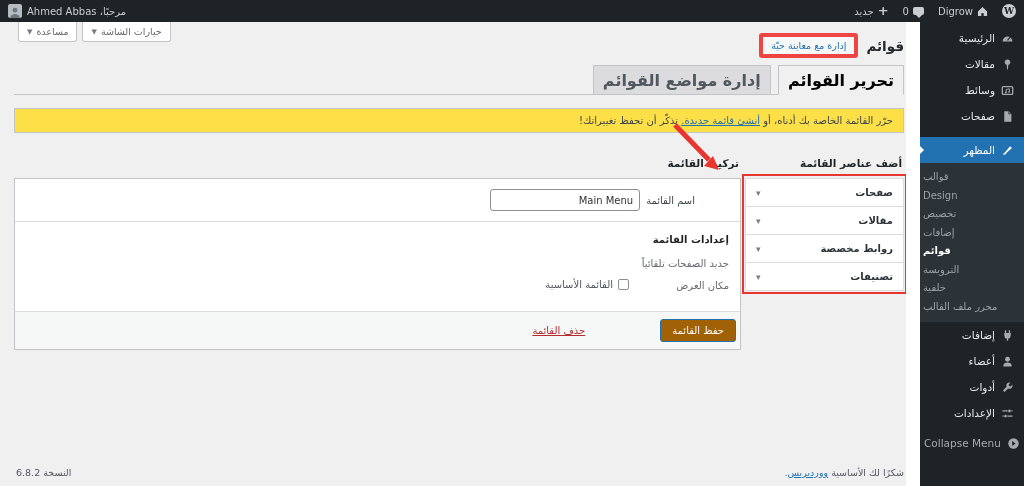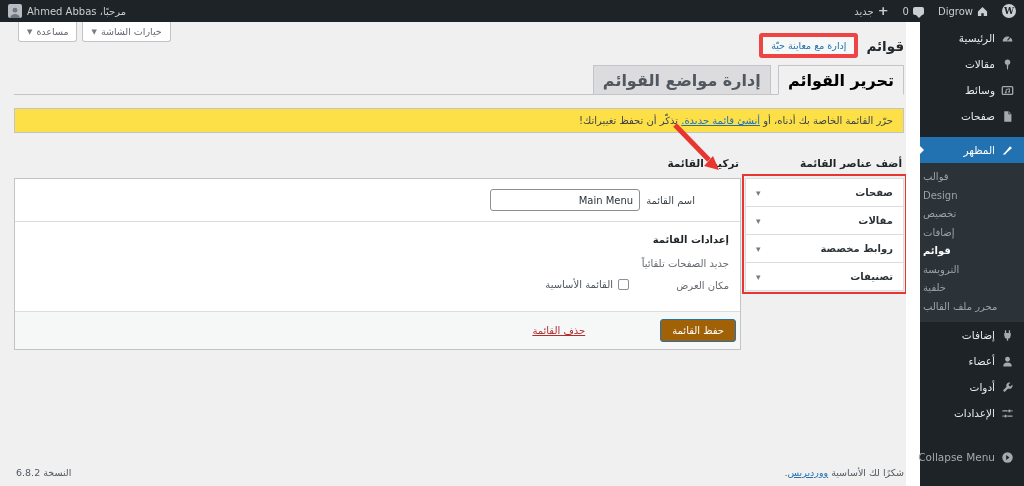--- a/index.html
+++ b/index.html
@@ -34,21 +34,21 @@
   .menu-item .mi-icon { width:13px; height:13px; color:#a7aaad; flex:none; display:flex; align-items:center; justify-content:center; }
   .menu-item span.lbl { white-space:nowrap; }
   .menu-sep { height:8px; }
   .menu-item.current { background:#2271b1; color:#fff; }
   .menu-item.current .mi-icon { color:#fff; }
   .pointer { position:absolute; left:0; top:50%; margin-top:-4px; width:0; height:0;
     border-top:4px solid transparent; border-bottom:4px solid transparent; border-left:4px solid #fff; }
   .submenu { background:#2c3338; padding:5px 0 6px; }
   .submenu a { display:block; height:18.5px; line-height:18.5px; padding:0 3px; color:#9ca2a7; font-size:10px; text-align:left; white-space:nowrap; overflow:hidden; }
   .submenu a.current-sub { color:#fff; font-weight:bold; }
-  .collapse-item { margin-top:18px; color:#a7aaad; }
+  .collapse-item { margin-top:4px; color:#a7aaad;justify-content:flex-end; }
 
   
   #strip { position:absolute; top:22px; right:104px; bottom:0; width:14px; background:#ffffff; z-index:10; }
 
   
   #content { position:absolute; top:22px; right:118px; left:0; bottom:0; padding:0 2px 0 14px; }
   .screen-meta { position:absolute; top:0; left:18px; display:flex; gap:5px; z-index:5; }
   .screen-meta .meta-btn { background:#fff; border:1px solid #c3c4c7; border-top:none;
     border-radius:0 0 3px 3px; padding:4px 8px; font-size:9.5px; color:#646970; cursor:pointer; display:flex; gap:4px; align-items:center; }
   .meta-btn .caret { font-size:7px; color:#787c82; }

